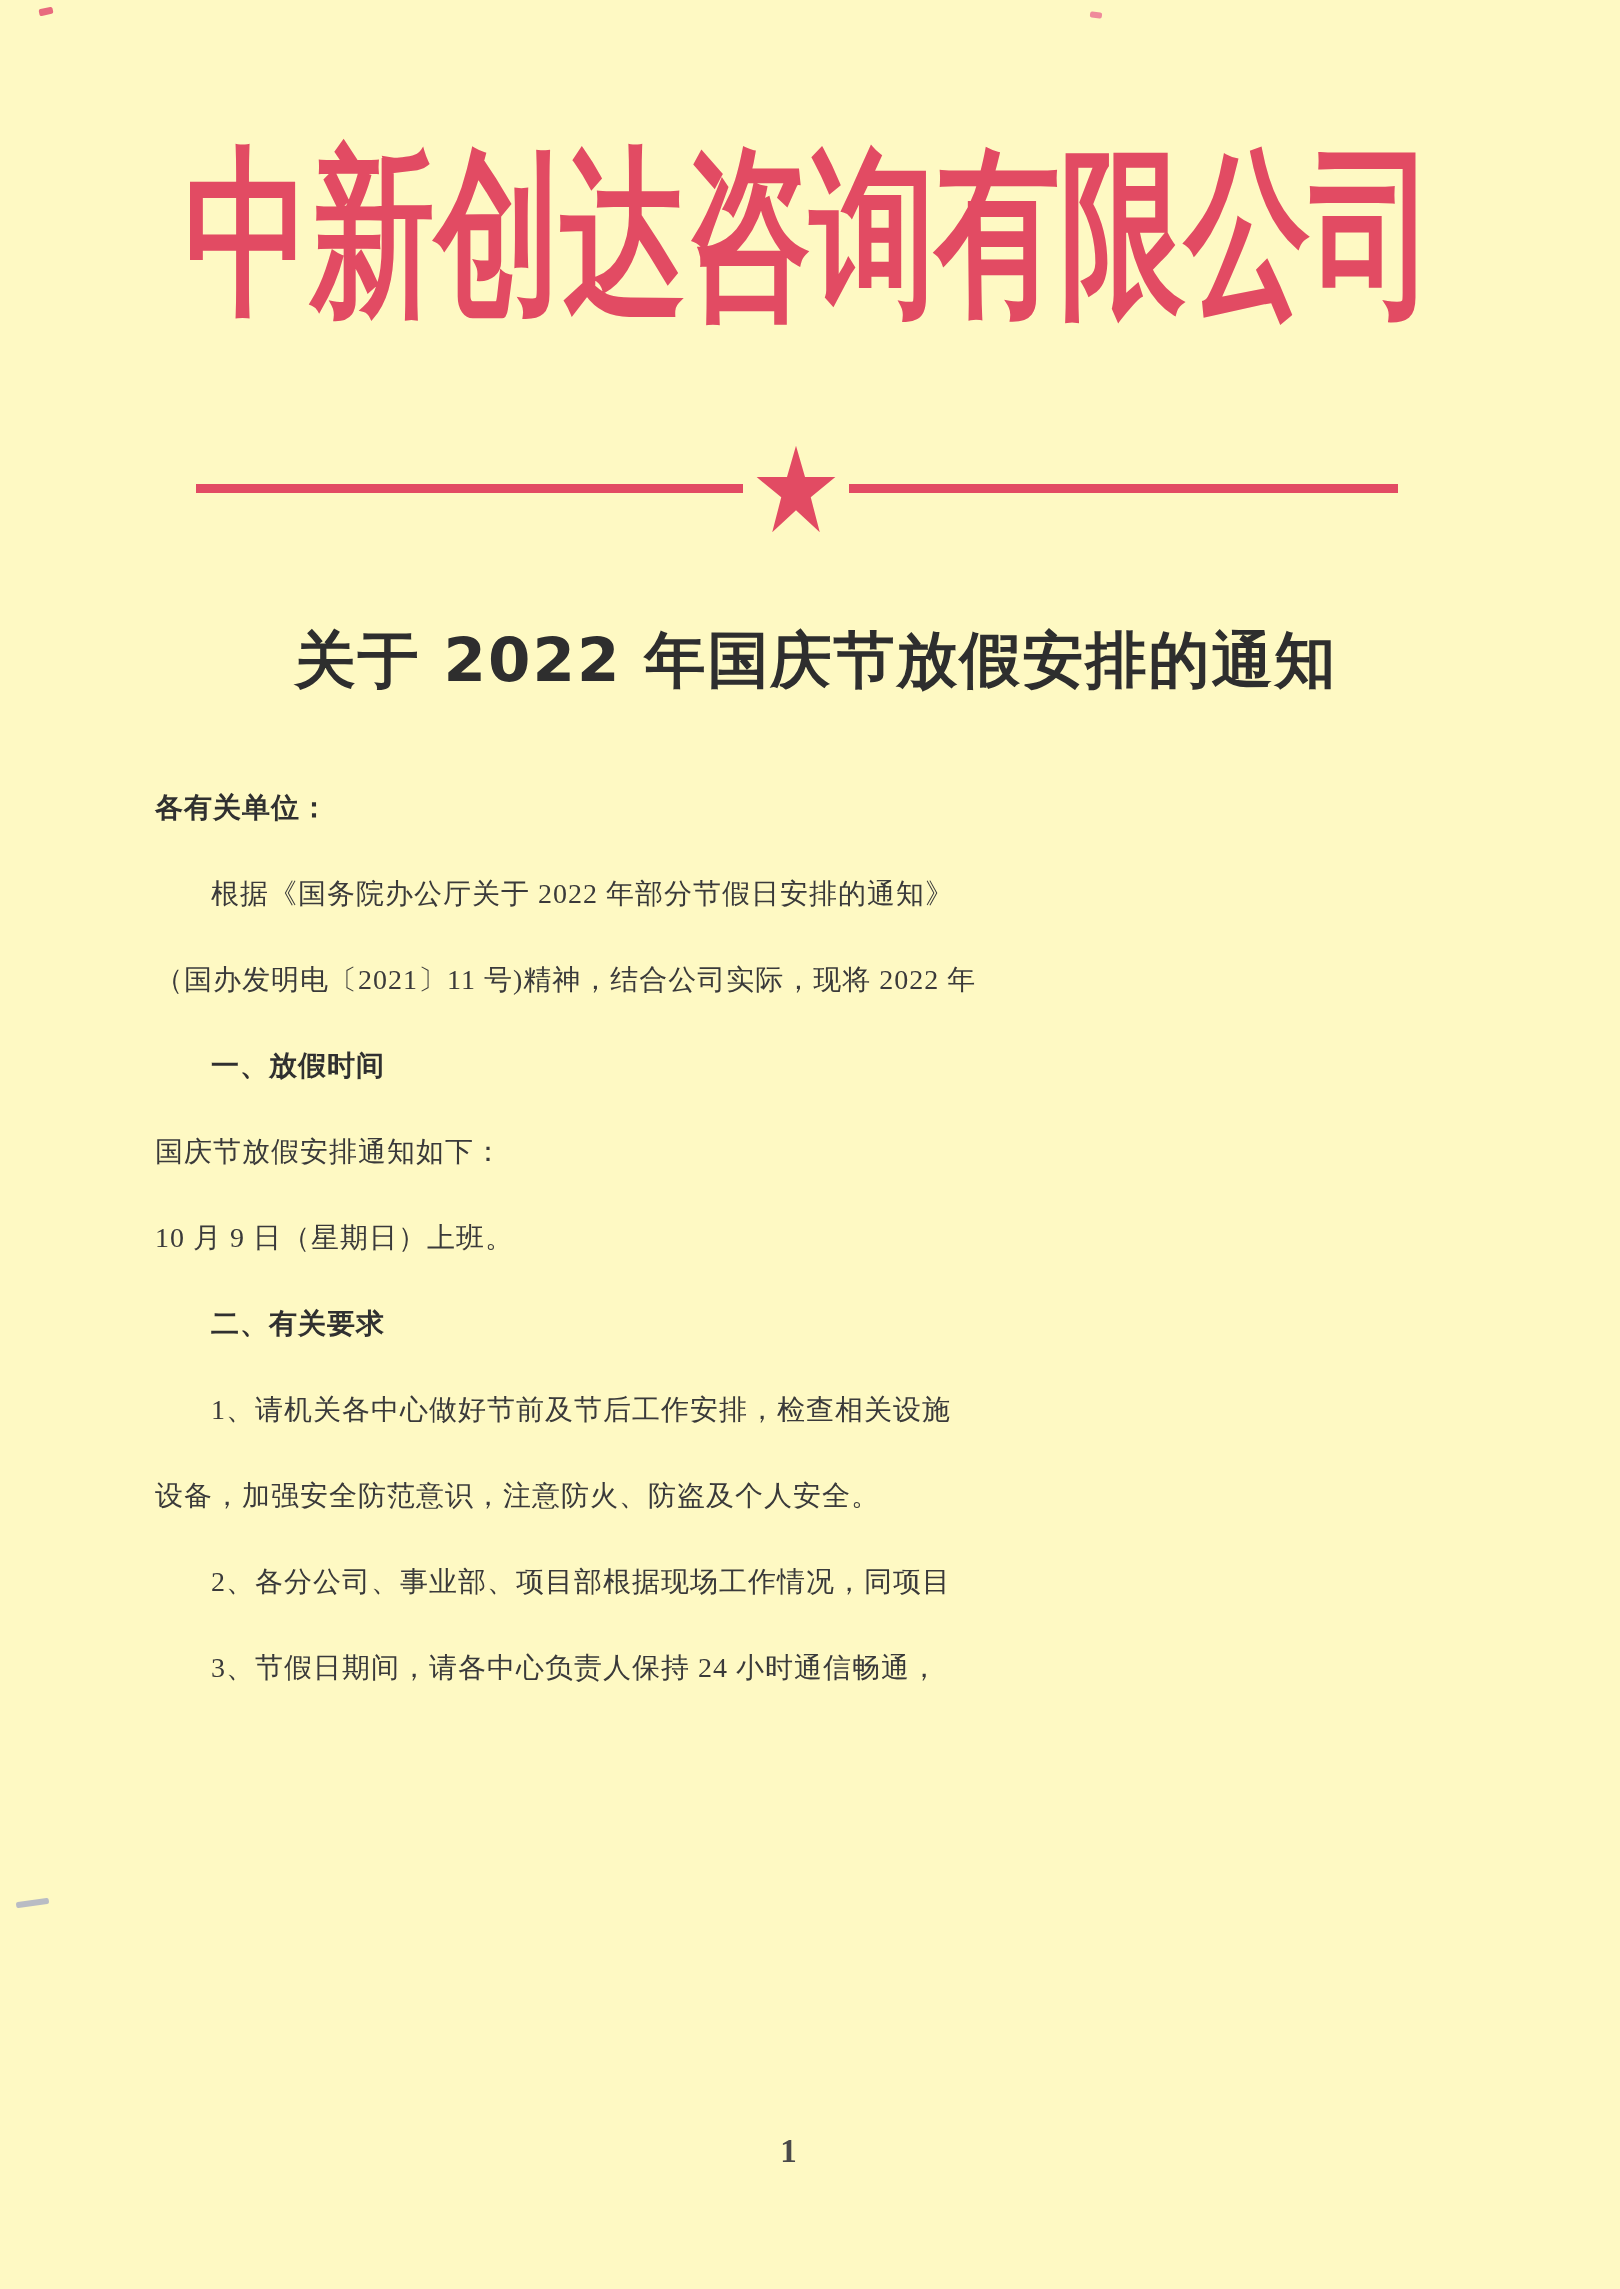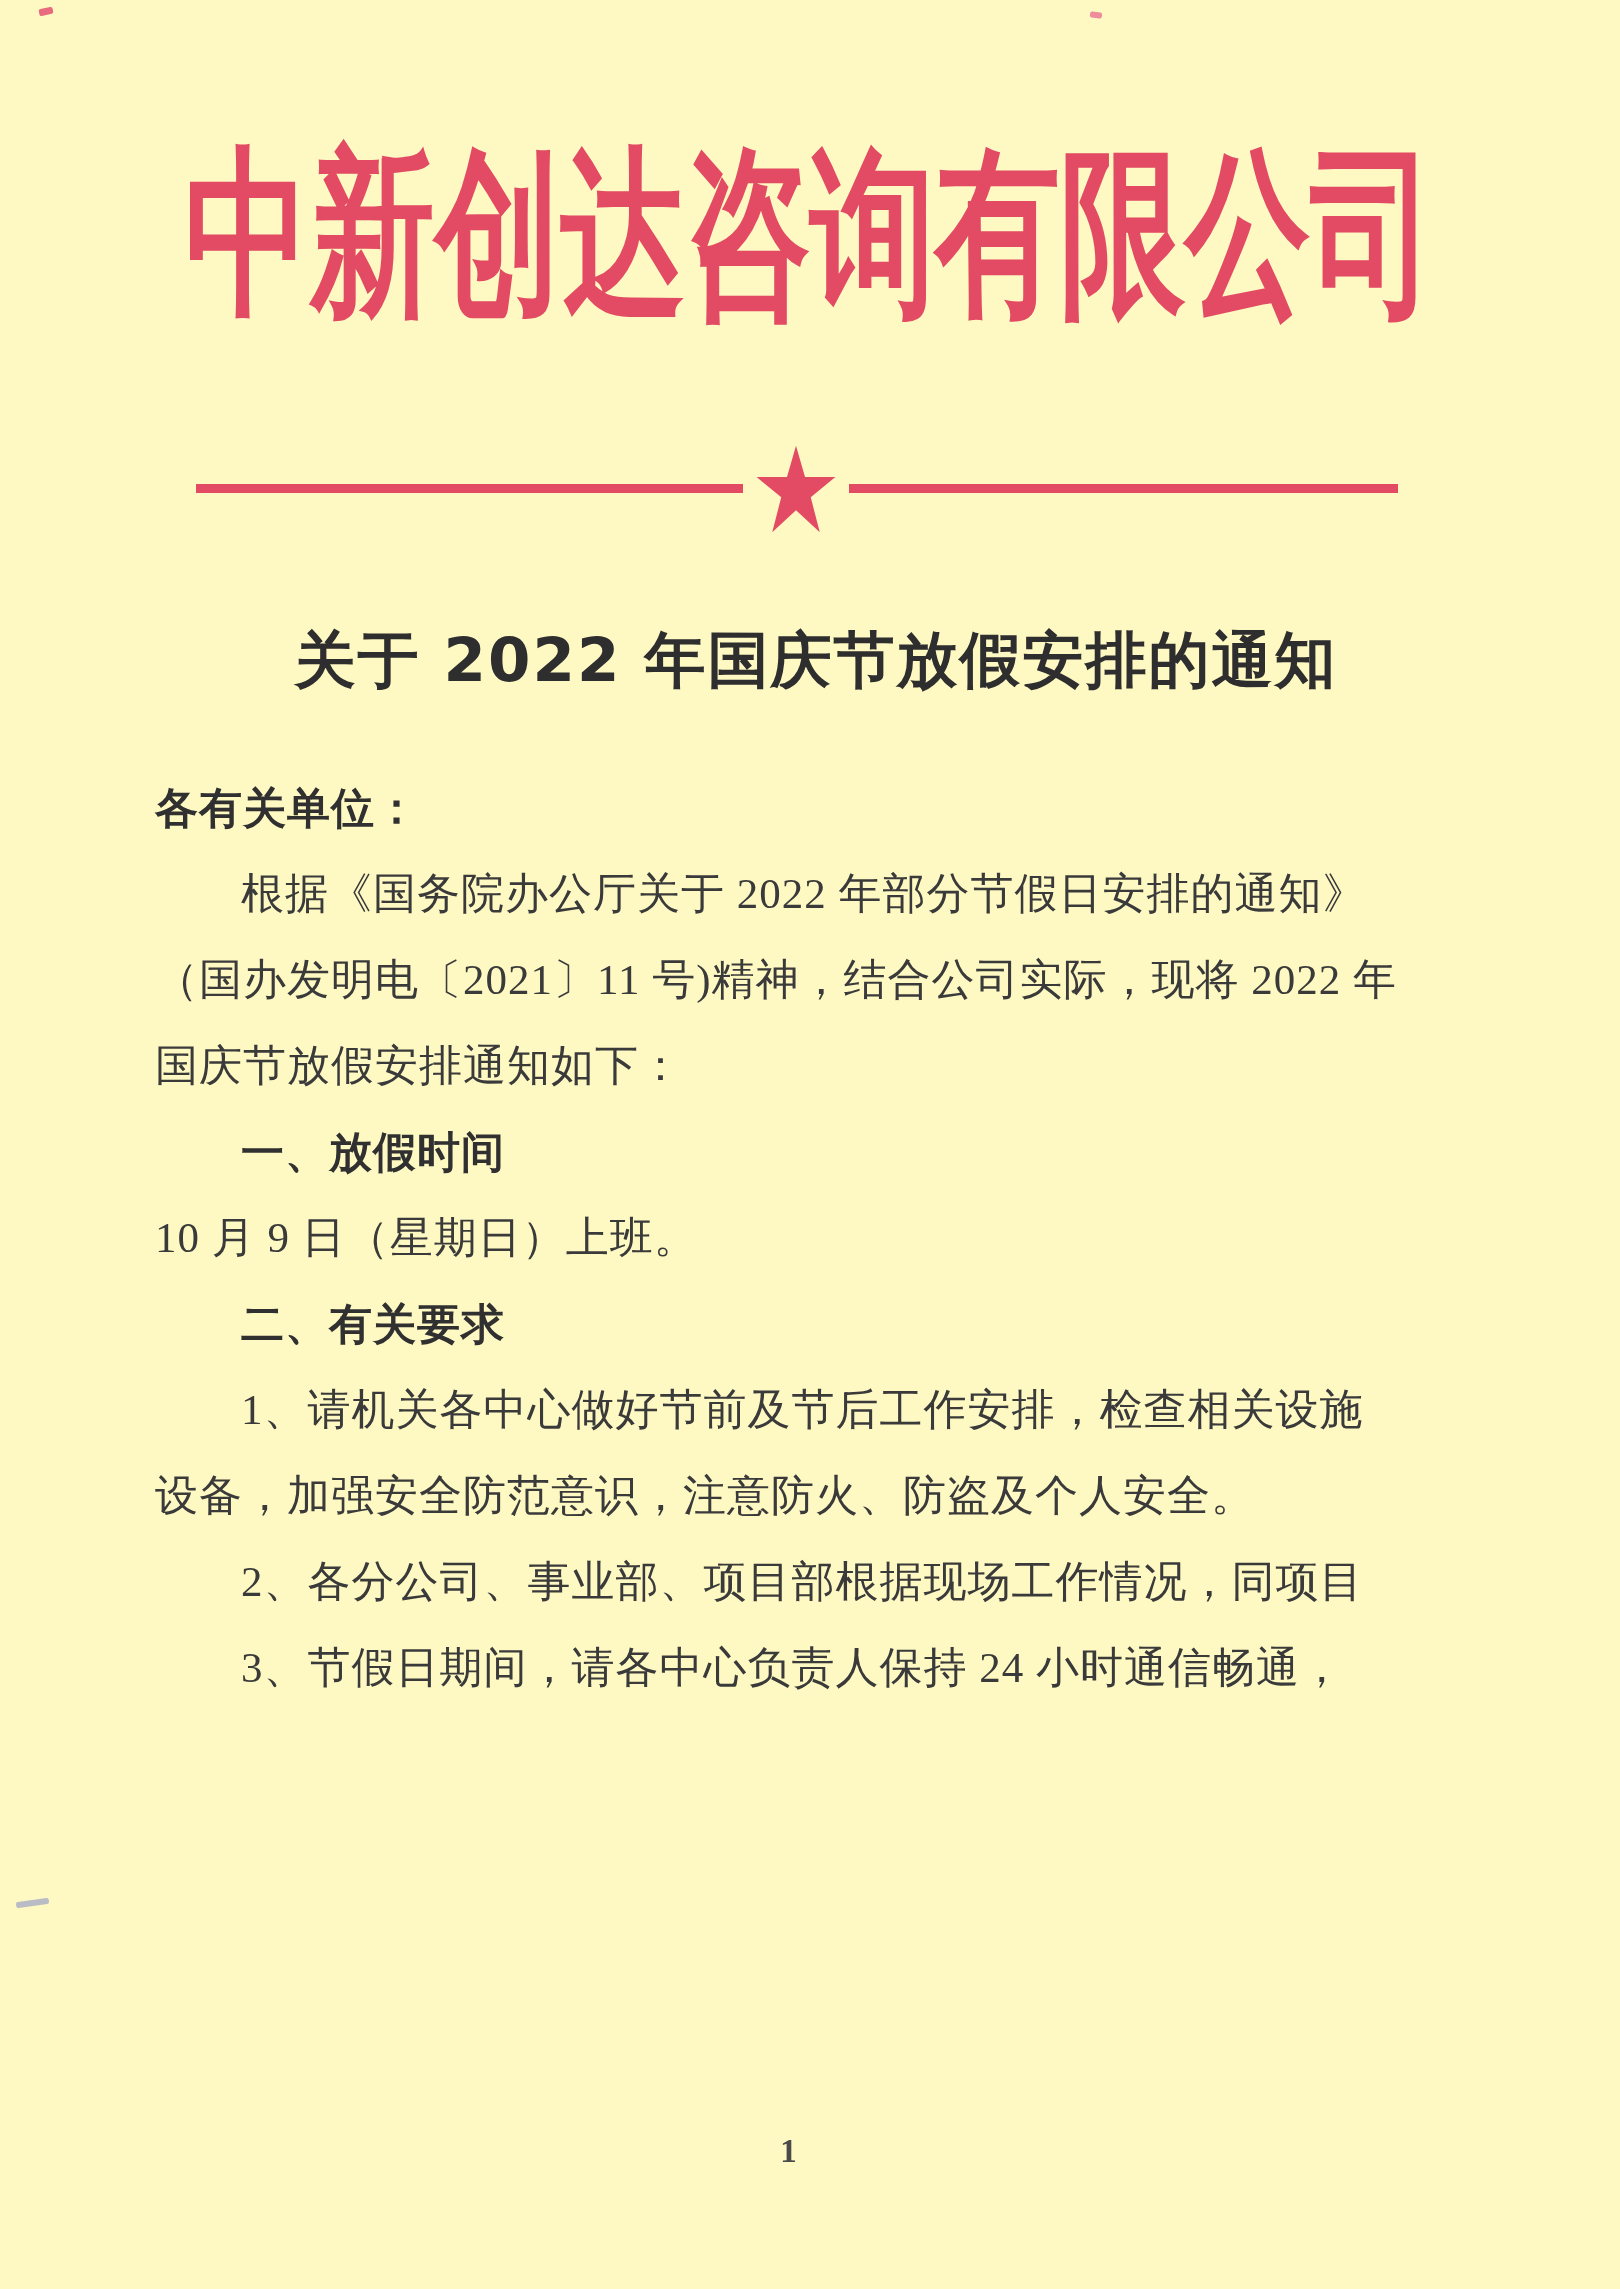--- a/index.html
+++ b/index.html
@@ -84,21 +84,21 @@
     color: #2e2e2e;
     white-space: nowrap;
   }
 
   
   .body-block {
     position: absolute;
     top: 765px;
     left: 155px;
     width: 1318px;
-    font-size: 43px;
+    font-size: 28px;
     color: #3a3a3a;
     letter-spacing: 1px;
   }
   .body-line {
     line-height: 86px;
     height: 86px;
     white-space: nowrap;
   }
   .body-line.indent { text-indent: 2em; }
   .body-line.bold-head {
@@ -144,22 +144,22 @@
       <polygon points="50,2 61,36 98,36 68,58 79,96 50,72 21,96 32,58 2,36 39,36" fill="#e24b63"></polygon>
     </svg>
   </div>
 
   <div class="doc-title">关于 2022 年国庆节放假安排的通知</div>
 
   <div class="body-block">
     <div class="body-line bold-head">各有关单位：</div>
     <div class="body-line indent">根据《国务院办公厅关于 2022 年部分节假日安排的通知》</div>
     <div class="body-line">（国办发明电〔2021〕11 号)精神，结合公司实际，现将 2022 年</div>
+    <div class="body-line indent bold-head">一、放假时间</div>
     <div class="body-line">国庆节放假安排通知如下：</div>
-    <div class="body-line indent bold-head">一、放假时间</div>
     <div class="body-line">10 月 9 日（星期日）上班。</div>
     <div class="body-line indent bold-head">二、有关要求</div>
     <div class="body-line indent">1、请机关各中心做好节前及节后工作安排，检查相关设施</div>
     <div class="body-line">设备，加强安全防范意识，注意防火、防盗及个人安全。</div>
     <div class="body-line indent">2、各分公司、事业部、项目部根据现场工作情况，同项目</div>
     <div class="body-line indent">3、节假日期间，请各中心负责人保持 24 小时通信畅通，</div>
   </div>
 
   <div class="page-number">1</div>
 

